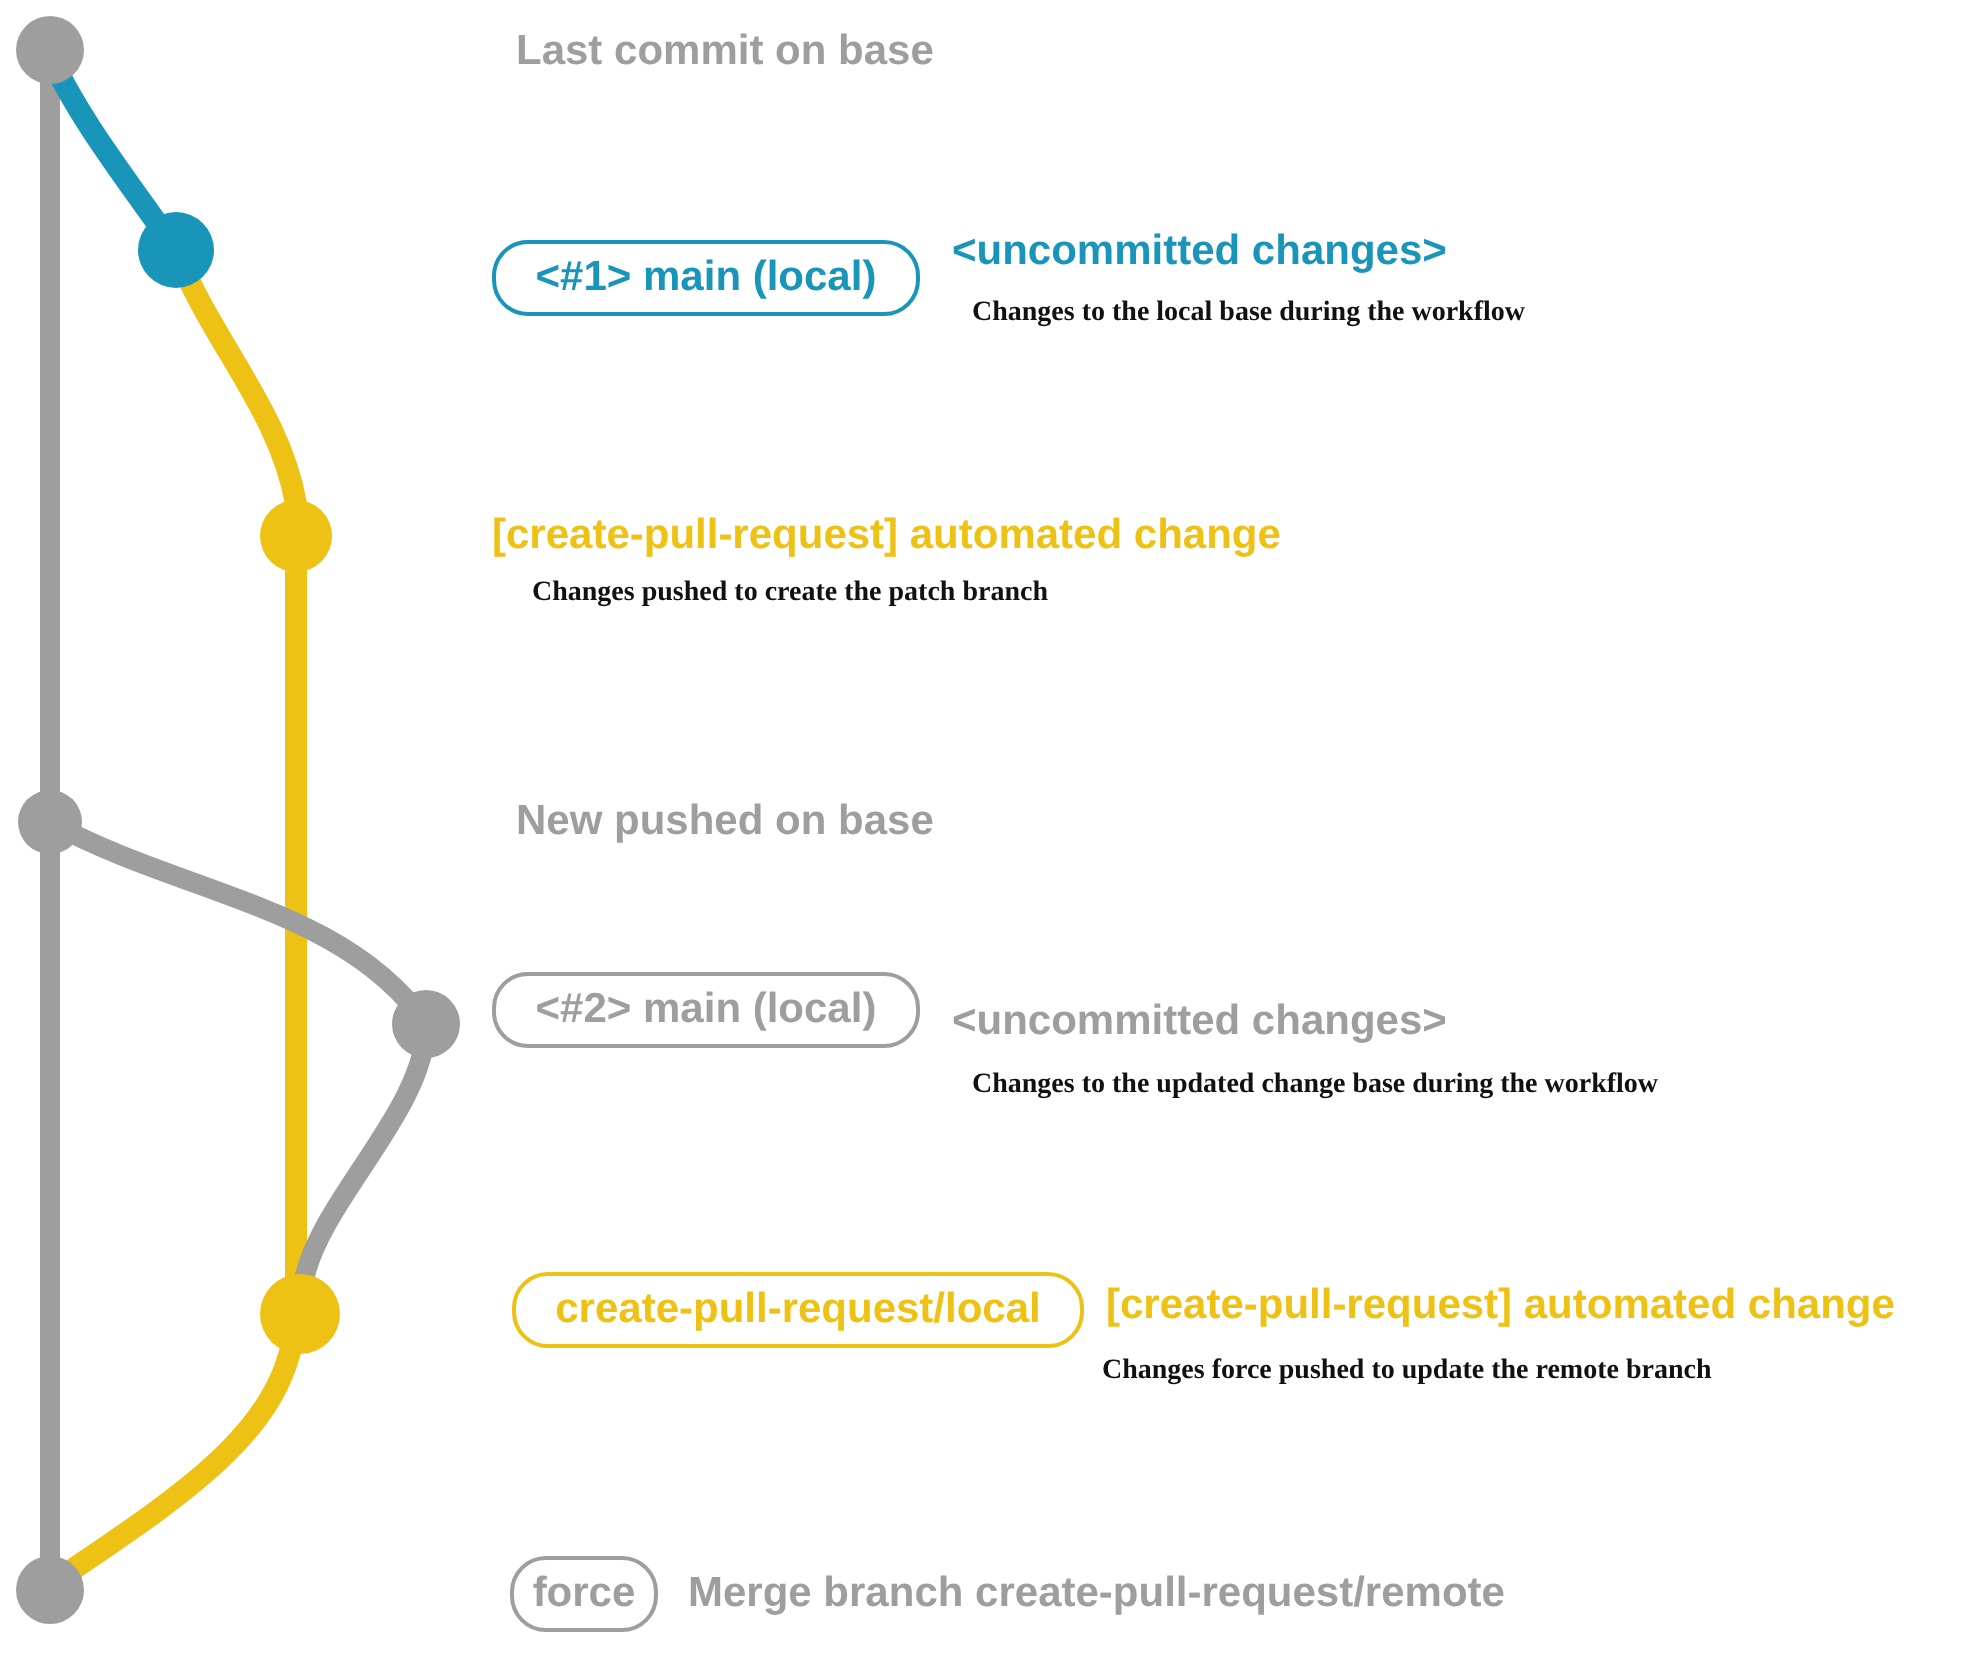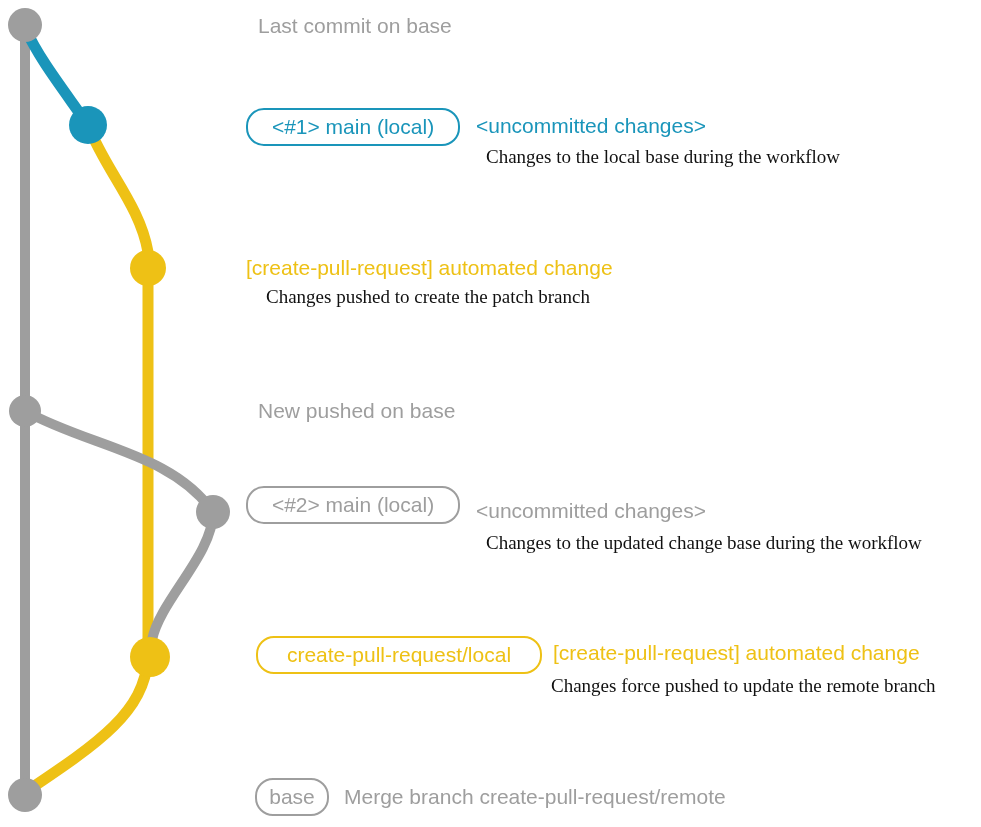--- a/index.html
+++ b/index.html
@@ -4,43 +4,43 @@
 <style>
   :root{
     --gray:#9e9e9e; --teal:#1a95ba; --yellow:#eec115; --ink:#111111; --background:#ffffff;
   }
   html,body{margin:0;padding:0;}
   body{
     width:981px;height:827px;position:relative;overflow:hidden;
     background:var(--background);
     font-family:"Liberation Sans",sans-serif;
   }
-  .abs{position:absolute;}
+  .abs{position:absolute;font-weight:bold;}
   .graph-svg{position:absolute;left:0;top:0;}
   .stroke-gray{stroke:var(--gray);}
   .stroke-teal{stroke:var(--teal);}
   .stroke-yellow{stroke:var(--yellow);}
   .fill-gray{fill:var(--gray);}
   .fill-teal{fill:var(--teal);}
   .fill-yellow{fill:var(--yellow);}
   .edge{fill:none;stroke-linecap:round;}
   .label{font-size:21px;white-space:nowrap;}
   .label.gray{color:var(--gray);}
   .label.teal{color:var(--teal);}
   .label.yellow{color:var(--yellow);}
   .branch-box{
     box-sizing:border-box;height:38px;border-radius:18px;
     display:flex;align-items:center;justify-content:center;
     font-size:21px;white-space:nowrap;background:var(--background);
   }
-  .branch-box.teal{border:2px solid var(--teal);color:var(--teal);}
+  .branch-box.teal{border:2px solid var(--teal);color:var(--teal);margin-top:12px;}
   .branch-box.gray{border:2px solid var(--gray);color:var(--gray);}
   .branch-box.yellow{border:2px solid var(--yellow);color:var(--yellow);}
   .note{
-    font-family:"Liberation Serif",serif;font-size:19px;color:var(--ink);
+    font-family:"Liberation Serif",serif;font-size:14px;color:var(--ink);
     white-space:nowrap;line-height:22px;
   }
 </style>
 </head>
 <body>
 
 <svg class="graph-svg" width="250" height="827" viewBox="0 0 250 827">
 
   <path class="edge stroke-gray" stroke-width="10" d="M 25 25 L 25 795"></path>
 
@@ -80,15 +80,15 @@
 <div class="abs label gray" style="left:476px;top:499px;">&lt;uncommitted changes&gt;</div>
 <div class="abs note" style="left:486px;top:532px;">Changes to the updated change base during the workflow</div>
 
 <div class="abs branch-box yellow" style="left:256px;top:636px;width:286px;">
   <span>create-pull-request/local</span>
 </div>
 <div class="abs label yellow" style="left:553px;top:641px;">[create-pull-request] automated change</div>
 <div class="abs note" style="left:551px;top:675px;">Changes force pushed to update the remote branch</div>
 
 <div class="abs branch-box gray" style="left:255px;top:778px;width:74px;">
-  <span>base</span>
+  <span>force</span>
 </div>
 <div class="abs label gray" style="left:344px;top:785px;">Merge branch create-pull-request/remote</div>
 
 </body></html>

